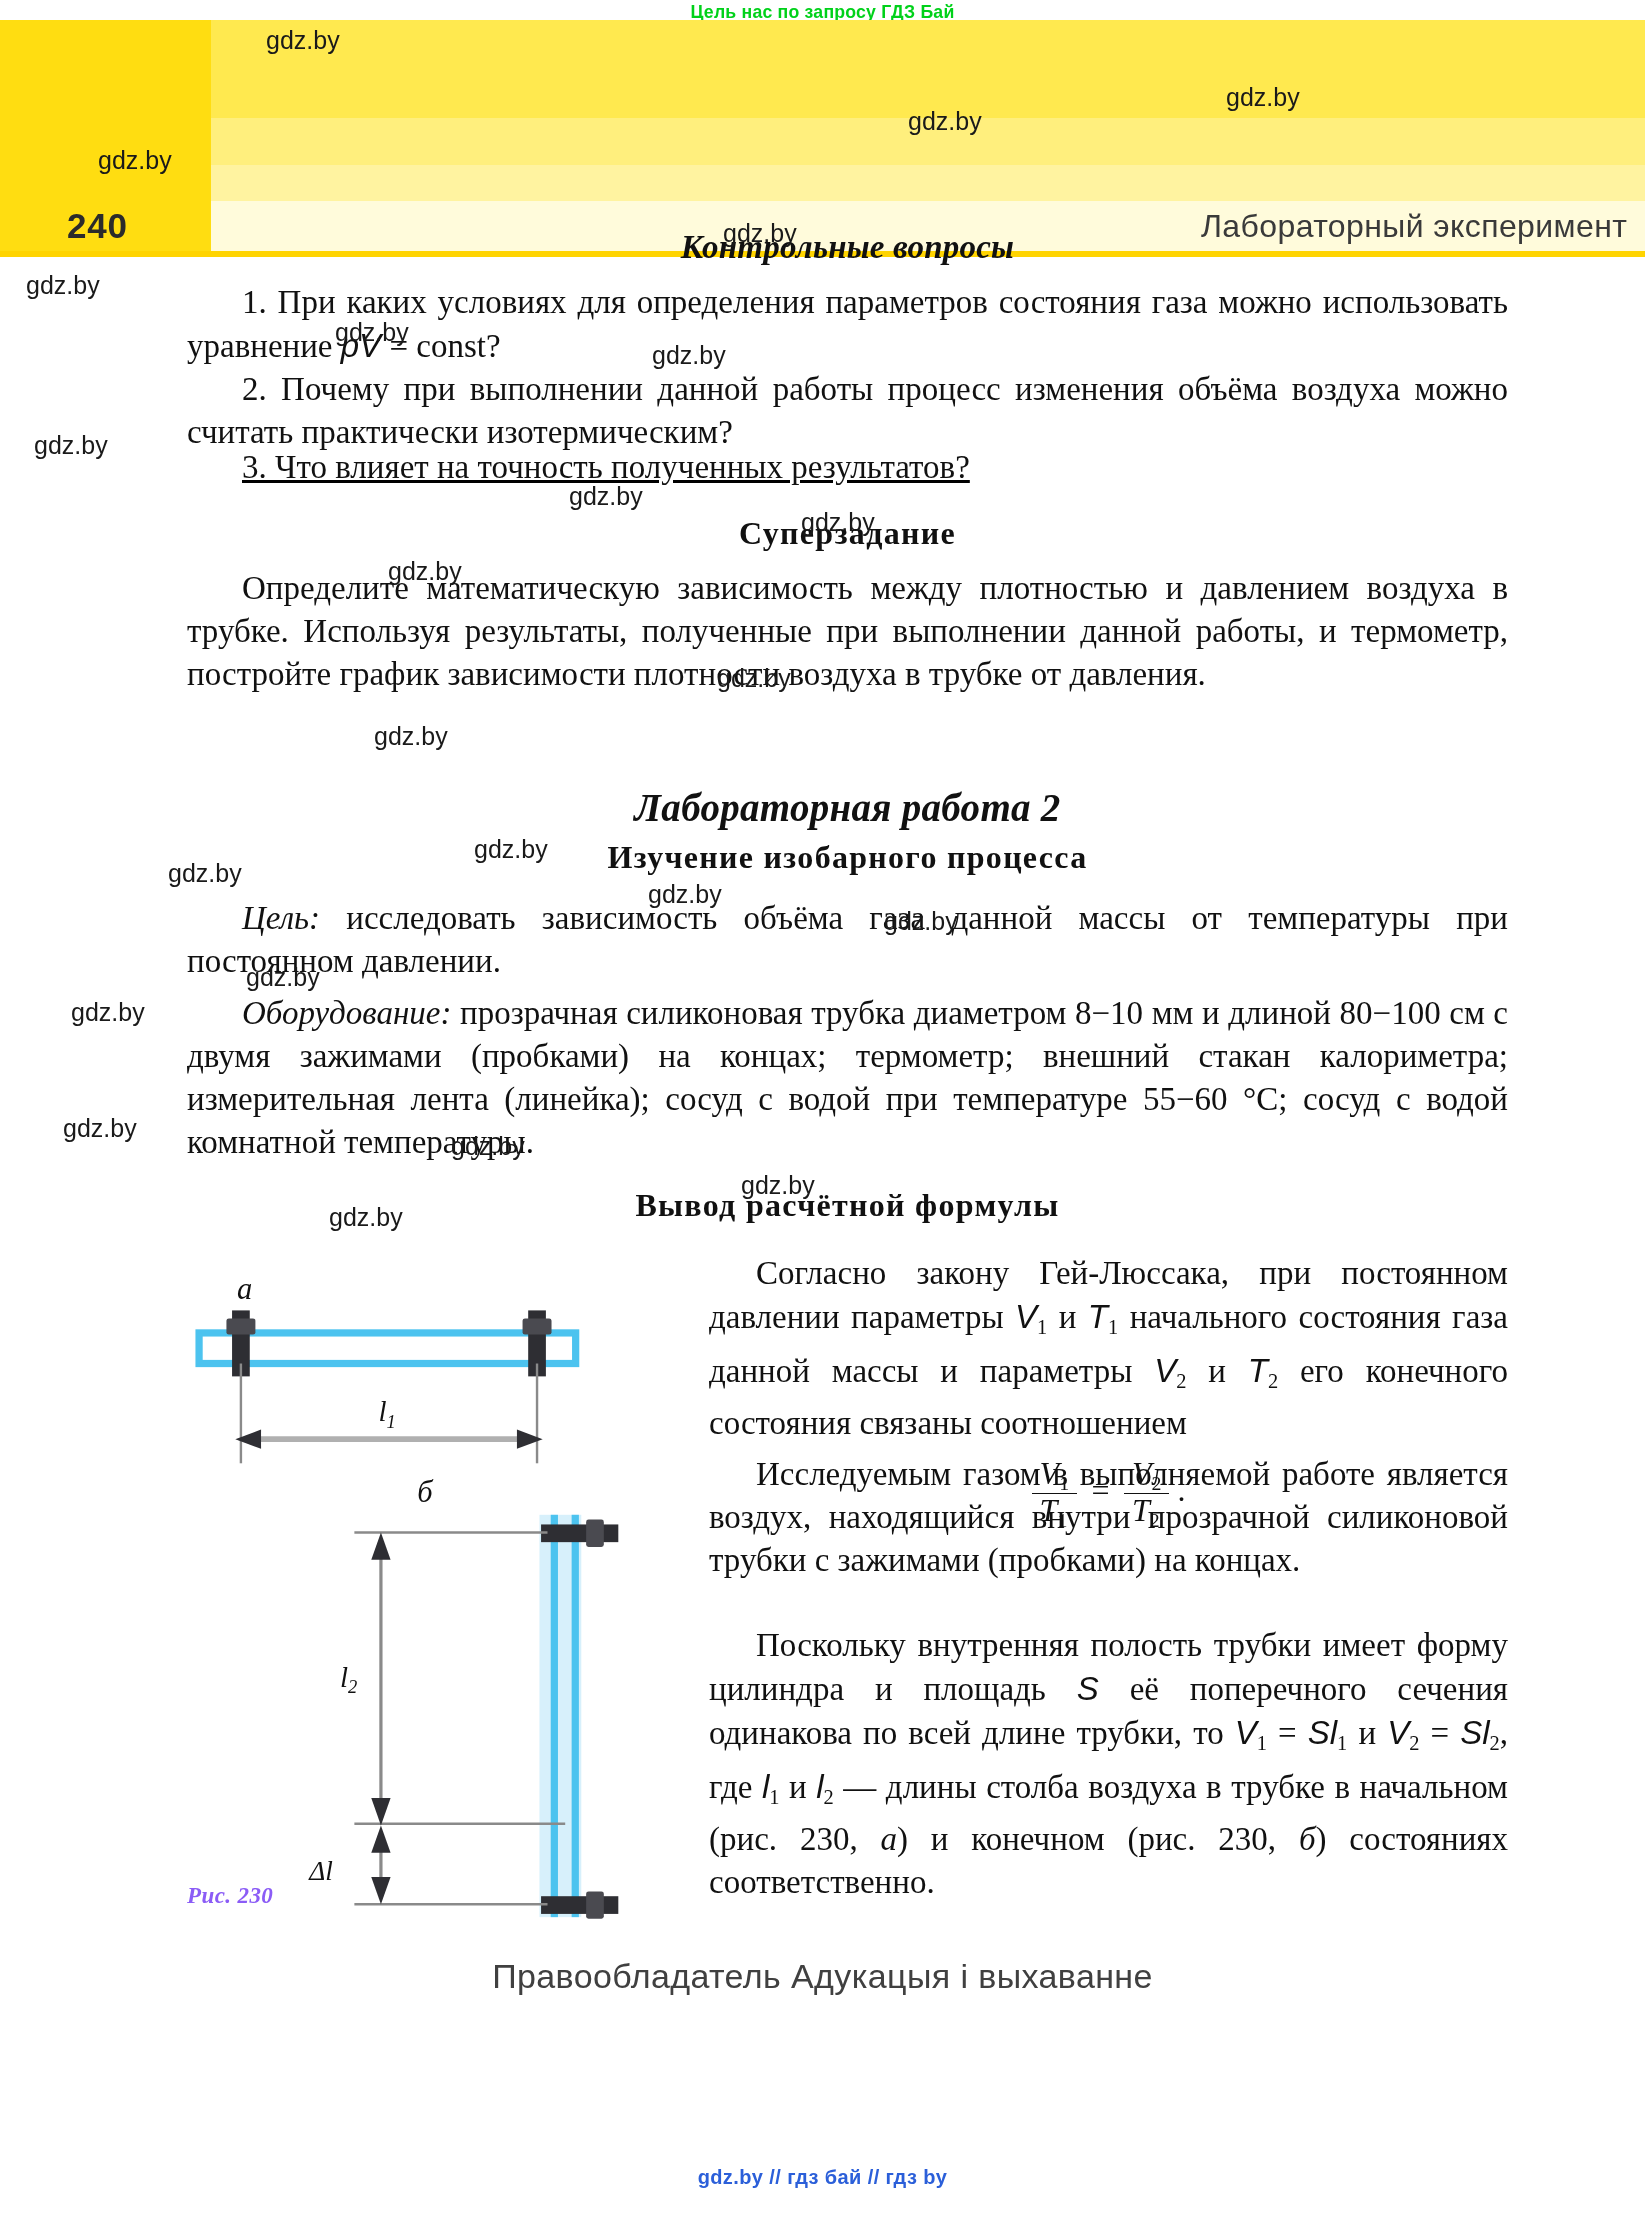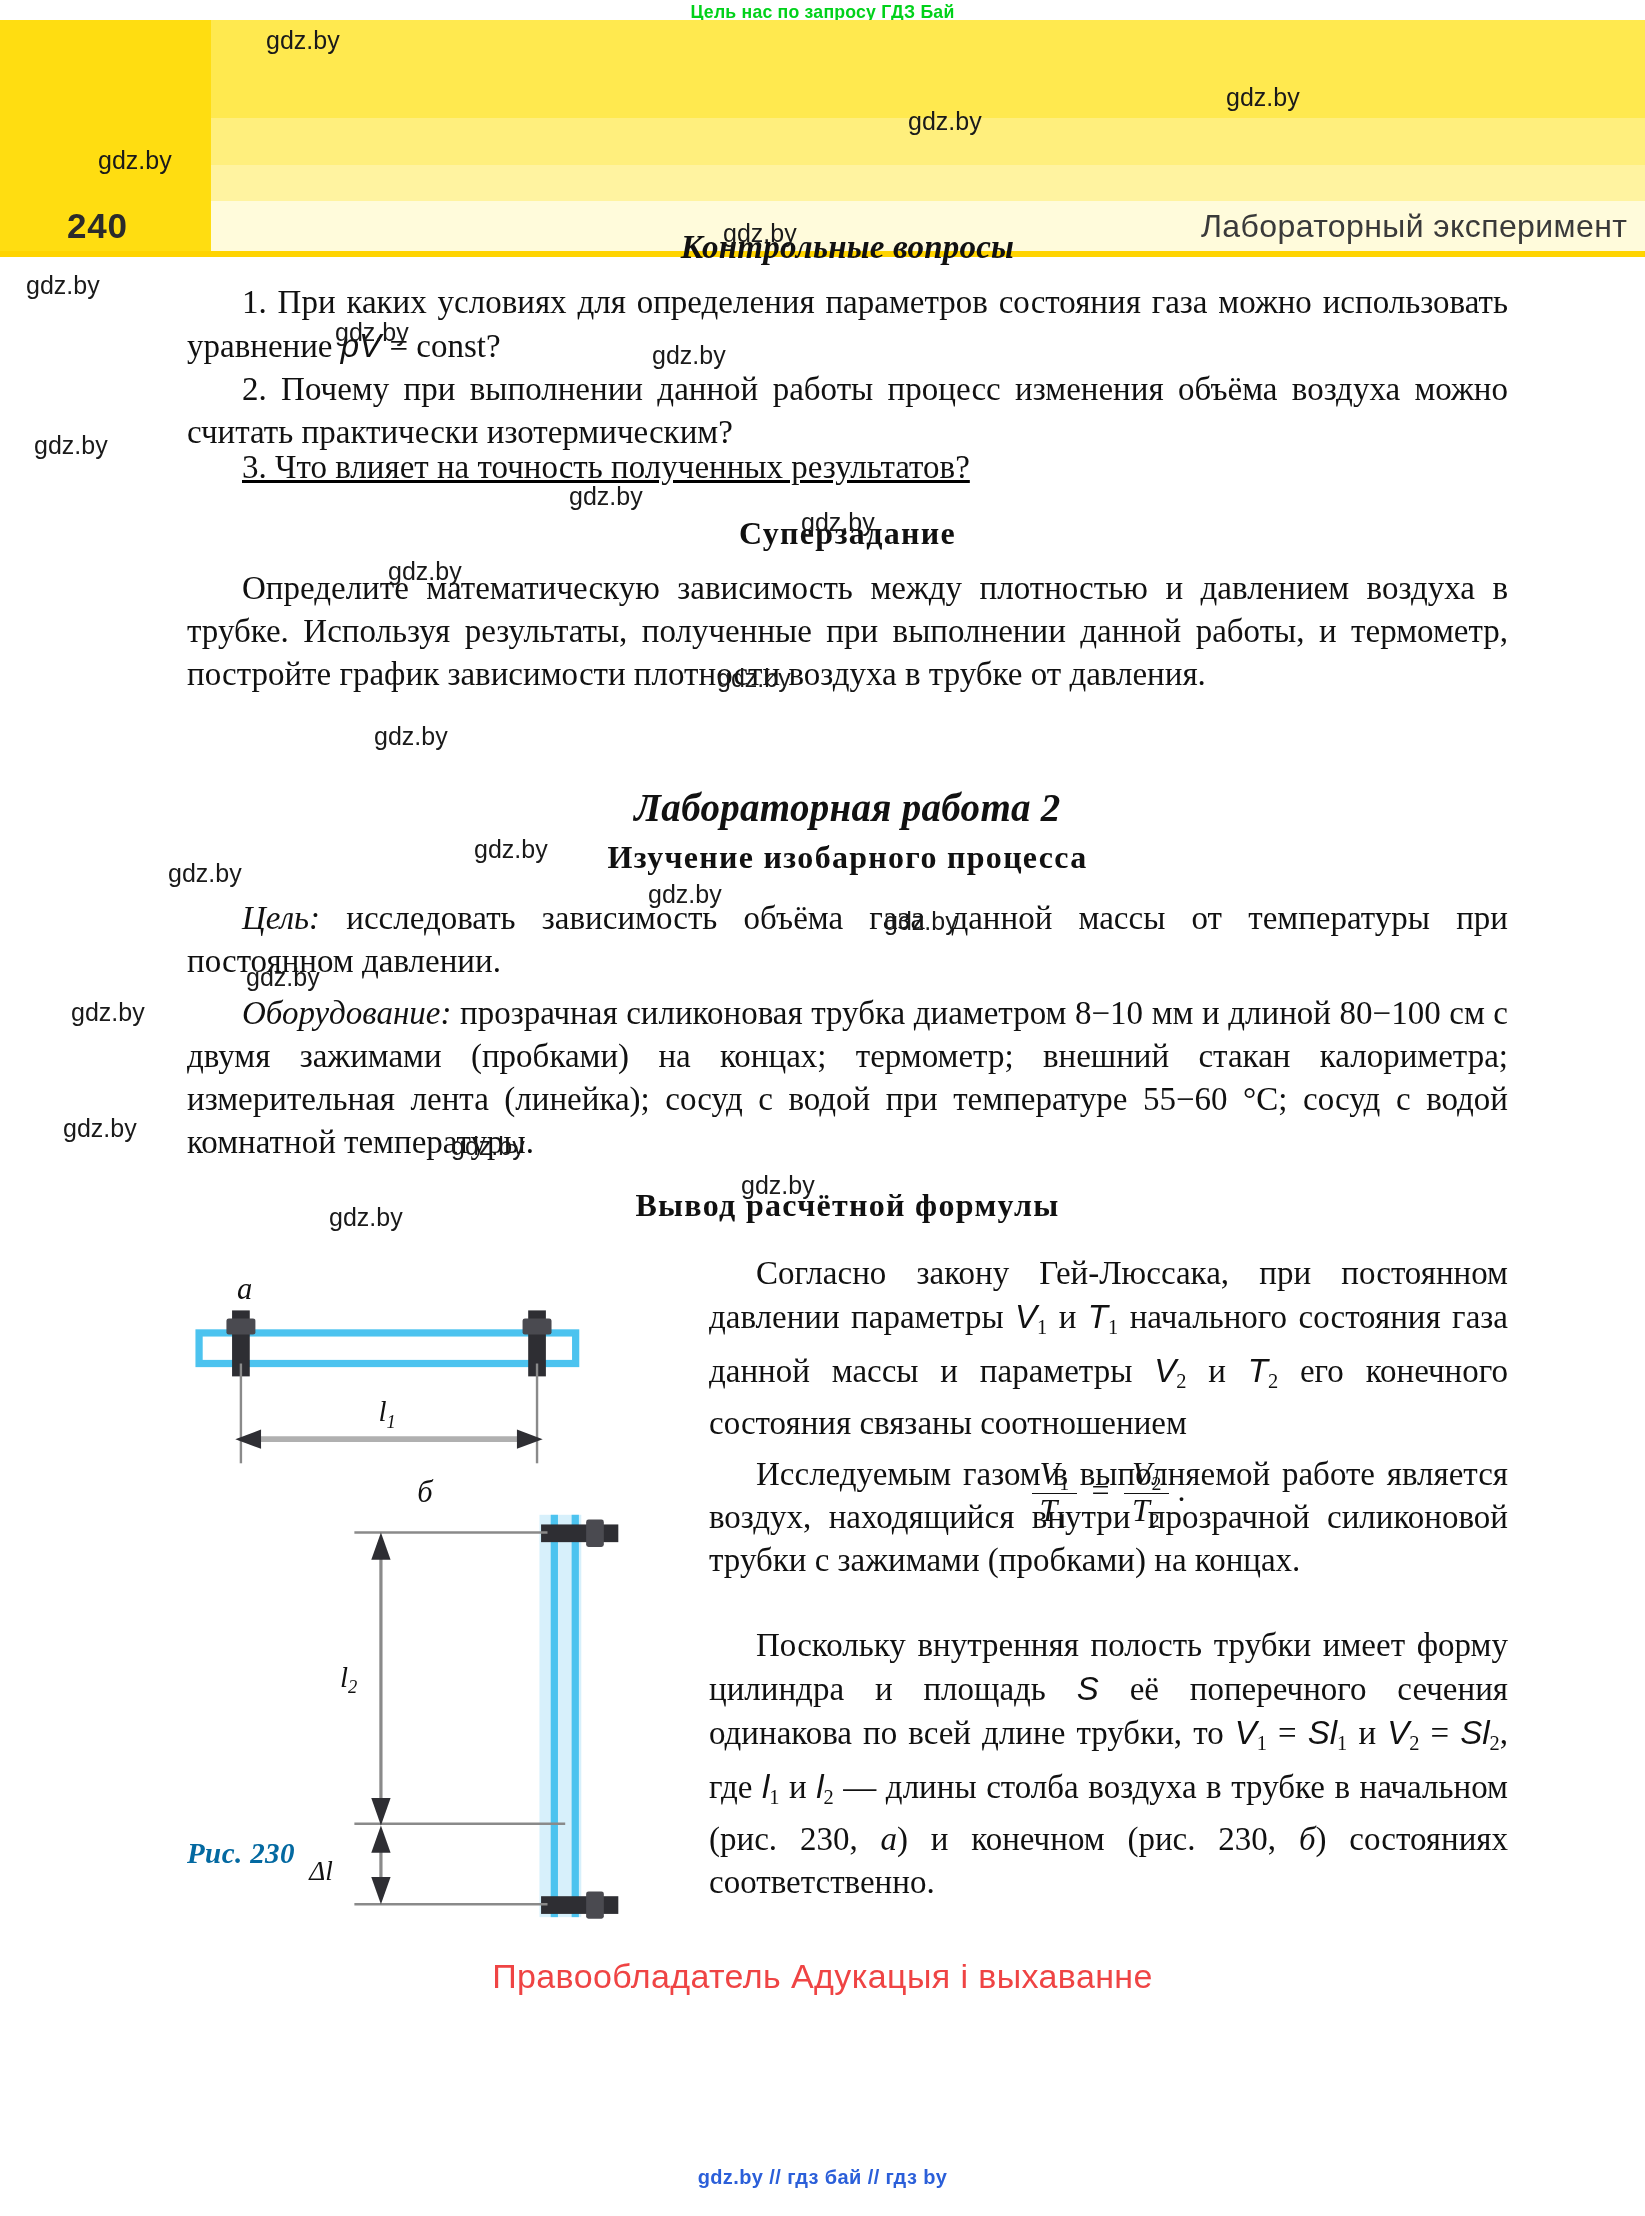--- a/index.html
+++ b/index.html
@@ -96,31 +96,31 @@
   .frac .num{display:block;padding:0 8px;}
   .frac .den{display:block;border-top:1.6px solid #111;padding:0 8px;}
   .eqrow{
     text-align:center;margin-top:11.3px;margin-bottom:4.8px;
     font-size:32px;
   }
 
   
   .figure{position:absolute;left:187px;top:1023px;width:515px;height:685px;}
   .fig-caption{
-    position:absolute;left:187px;top:1600px;
-    font-style:italic;font-weight:bold;font-size:29px;color:#0369a1;
+    position:absolute;left:187px;top:1646px;
+    font-style:italic;font-weight:bold;font-size:23px;color:#8b5cf6;
     letter-spacing:0.4px;
   }
 
   
   .copyright{
     position:absolute;left:0;top:1957px;width:1645px;
     text-align:center;
     font-family:"Liberation Sans", sans-serif;
-    font-size:34px;color:#ef4444;letter-spacing:0.4px;
+    font-size:34px;color:#404040;letter-spacing:0.4px;
   }
   .footlinks{
     position:absolute;left:0;top:2166px;width:1645px;
     text-align:center;
     font-family:"Liberation Sans", sans-serif;
     font-weight:bold;font-size:20px;color:#2b5fd9;letter-spacing:0.4px;
   }
 
   
   .wm{

